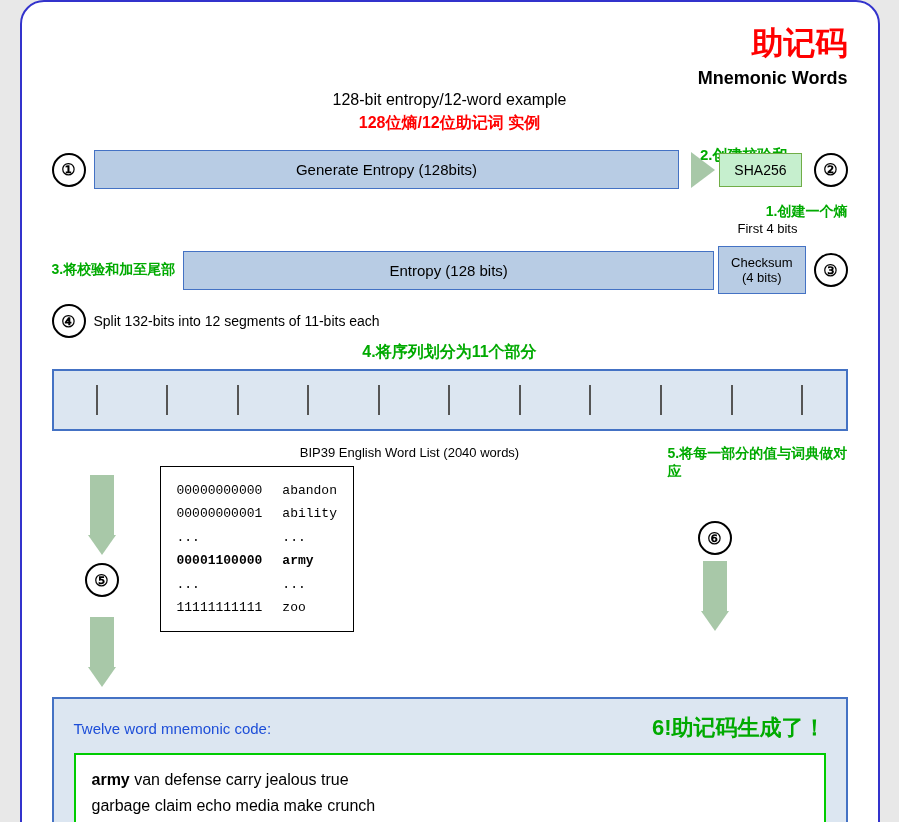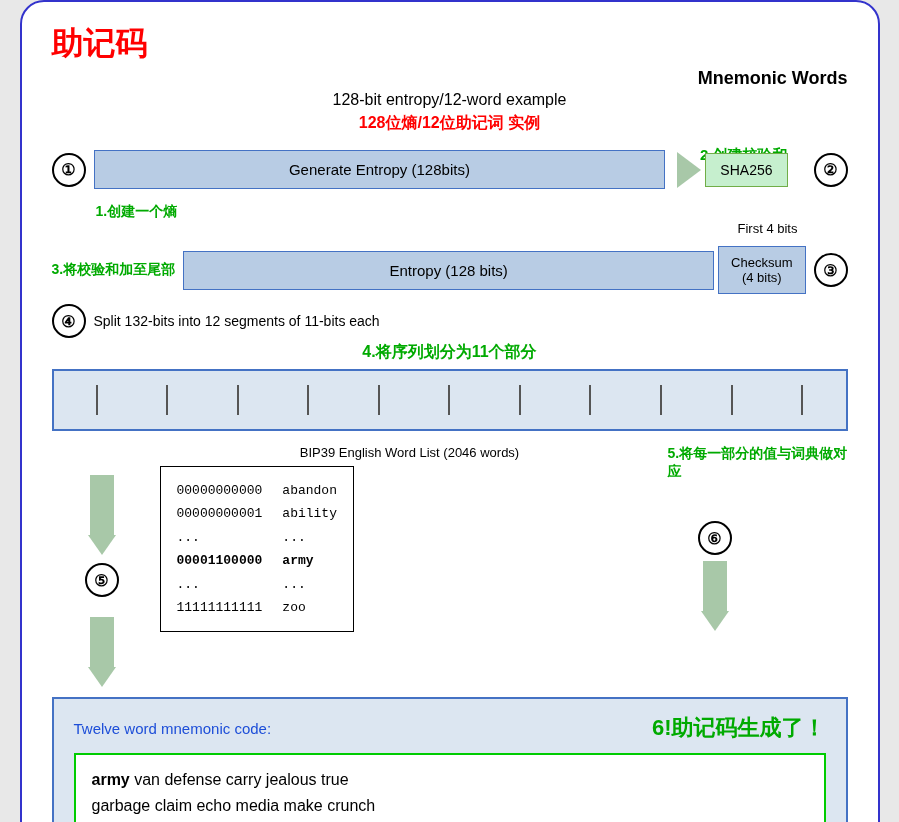--- a/index.html
+++ b/index.html
@@ -13,21 +13,21 @@
     }
     .outer-container {
       background: white;
       border-radius: 24px;
       border: 2px solid #3333cc;
       width: 860px;
       padding: 20px 30px 24px 30px;
       position: relative;
     }
     .title-zh {
-      text-align: left;
+      text-align: right;
       font-size: 32px;
       font-weight: bold;
       color: #ff0000;
       margin-bottom: 2px;
     }
     .title-en {
       text-align: right;
       font-size: 18px;
       font-weight: bold;
       color: #000;
@@ -108,27 +108,27 @@
     <div class="step1-row" style="position:relative; align-items: center;">
 
       <div class="circle-num">①</div>
 
       <div class="entropy-box">Generate Entropy (128bits)</div>
 
       <div style="display:flex; align-items:center; margin:0 4px;">
         <div class="large-arrow-right"></div>
       </div>
 
-      <div style="display:flex; align-items:flex-start; gap:26px;">
+      <div style="display:flex; align-items:flex-start; gap:12px;">
         <div class="sha-box">SHA256</div>
         <div class="circle-num">②</div>
       </div>
     </div>
 
-    <div style="color:#00aa00; font-size:14px; font-weight:bold; margin-left:44px; margin-top:14px;">1.创建一个熵</div>
+    <div style="color:#00aa00; font-size:14px; font-weight:bold; margin-left:44px; margin-top:14px;text-align:right;">1.创建一个熵</div>
 
     <div style="text-align:right; margin-right:50px; font-size:13px; color:#000;">First 4 bits</div>
   </div>
 
   <div style="display:flex; align-items:center; margin-bottom:10px; margin-top:10px;">
     <div style="color:#00aa00; font-size:14px; font-weight:bold; flex-shrink:0; margin-right:8px;">3.将校验和加至尾部</div>
     <div style="flex:1; background:#b8cce4; border:1px solid #4472c4; padding:10px 20px; font-size:15px; text-align:center;">Entropy (128 bits)</div>
     <div style="background:#b8cce4; border:1px solid #4472c4; padding:8px 12px; font-size:13px; text-align:center; flex-shrink:0; margin-left:4px;">
       <span>Checksum<br>(4 bits)</span>
     </div>
@@ -165,21 +165,21 @@
       </div>
       <div class="circle-num">⑤</div>
 
       <div style="margin-top:20px; display:flex; flex-direction:column; align-items:center;">
         <div style="width:24px; height:50px; background:#a8c8a8;"></div>
         <div style="width:0; height:0; border-left:14px solid transparent; border-right:14px solid transparent; border-top:20px solid #a8c8a8;"></div>
       </div>
     </div>
 
     <div style="flex:1;">
-      <div style="font-size:13px; text-align:center; margin-bottom:6px;">BIP39 English Word List (2046 words)</div>
+      <div style="font-size:13px; text-align:center; margin-bottom:6px;">BIP39 English Word List (2040 words)</div>
       <div style="border:1px solid #000; padding:12px 16px; font-family:'Courier New', monospace; font-size:13px; background:white; line-height:1.8; display:inline-block;">
         <div style="display:flex; gap:20px;">
           <div>
             <div>00000000000</div>
             <div>00000000001</div>
             <div>...</div>
             <div style="font-weight:bold;">00001100000</div>
             <div>...</div>
             <div>11111111111</div>
           </div>

